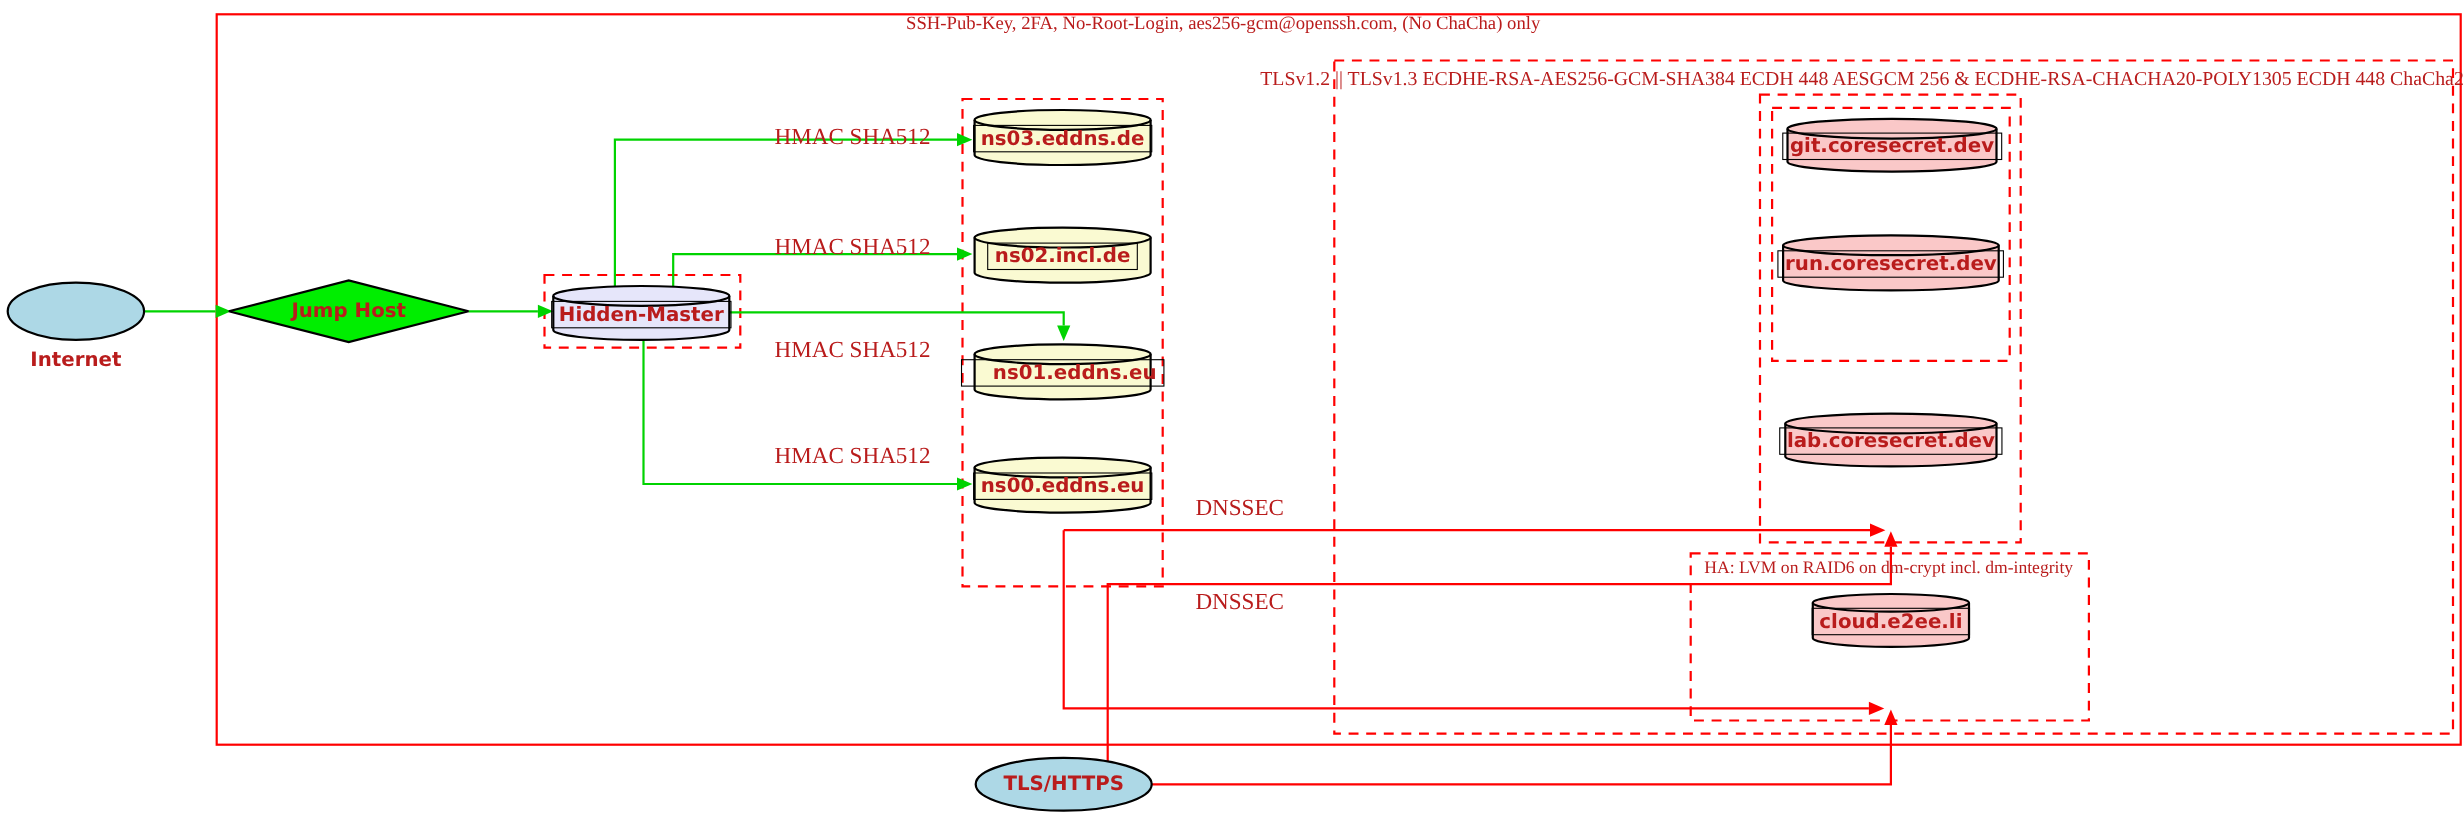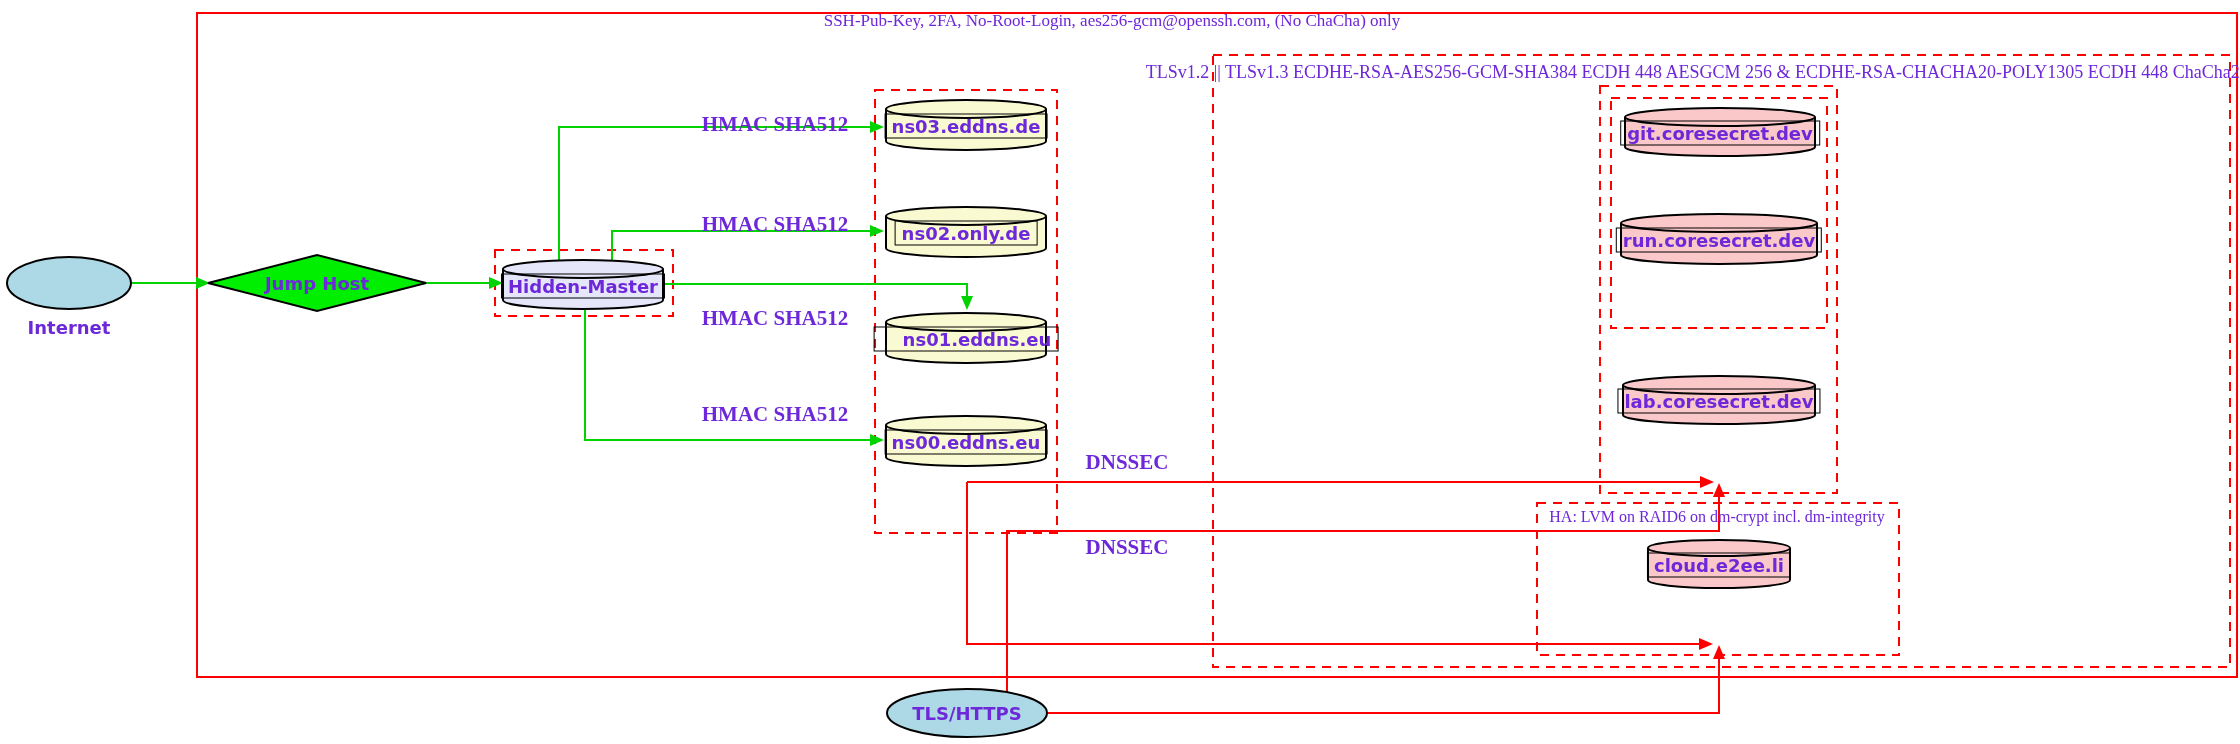--- a/index.html
+++ b/index.html
@@ -1,24 +1,24 @@
 <!DOCTYPE html>
 <html><head>
 <meta charset="utf-8">
 <style>
   html,body{margin:0;padding:0;background:#ffffff;}
   #canvas{position:relative;width:2240px;height:744px;background:#ffffff;overflow:hidden;
           font-family:"DejaVu Sans",sans-serif;}
   #edges{position:absolute;left:0;top:0;width:2240px;height:744px;}
-  .lbl{position:absolute;transform:translate(-50%,-50%);white-space:nowrap;color:#6d28d9;}
+  .lbl{position:absolute;transform:translate(-50%,-50%);white-space:nowrap;color:#b91c1c;}
   .node-lbl{font-family:"DejaVu Sans",sans-serif;font-size:18px;font-weight:bold;}
   .boxed{border:1px solid #000;padding:1px 6px;background:transparent;}
   .serif-lbl{font-family:"Liberation Serif",serif;}
   .cluster-lbl{font-size:17px;}
-  .edge-lbl{font-size:21px;font-weight:bold;}
+  .edge-lbl{font-size:21px;}
 </style>
 </head>
 <body>
 
 <div id="canvas">
 
   <svg id="edges" width="2240" height="744" viewBox="0 0 2240 744" xmlns="http://www.w3.org/2000/svg">
 
     <rect x="197" y="13" width="2040" height="664" fill="none" stroke="#ff0000" stroke-width="2"></rect>
     <rect x="1213" y="55" width="1017" height="612" fill="none" stroke="#ff0000" stroke-width="2" stroke-dasharray="9 7"></rect>
@@ -123,21 +123,21 @@
   <div class="lbl serif-lbl edge-lbl" style="left:775px;top:224px;">HMAC SHA512</div>
   <div class="lbl serif-lbl edge-lbl" style="left:775px;top:318px;">HMAC SHA512</div>
   <div class="lbl serif-lbl edge-lbl" style="left:775px;top:414px;">HMAC SHA512</div>
   <div class="lbl serif-lbl edge-lbl" style="left:1127px;top:462px;">DNSSEC</div>
   <div class="lbl serif-lbl edge-lbl" style="left:1127px;top:547px;">DNSSEC</div>
 
   <div class="lbl node-lbl" style="left:69px;top:283px;margin-top:44px;">Internet</div>
   <div class="lbl node-lbl" style="left:317px;top:283px;">Jump Host</div>
   <div class="lbl node-lbl boxed" style="left:583px;top:286px;">Hidden-Master</div>
   <div class="lbl node-lbl boxed" style="left:966px;top:126px;">ns03.eddns.de</div>
-  <div class="lbl node-lbl boxed" style="left:966px;top:233px;">ns02.only.de</div>
+  <div class="lbl node-lbl boxed" style="left:966px;top:233px;">ns02.incl.de</div>
   <div class="lbl node-lbl boxed" style="left:966px;top:339px;padding-left:28px;">ns01.eddns.eu</div>
   <div class="lbl node-lbl boxed" style="left:966px;top:442px;">ns00.eddns.eu</div>
   <div class="lbl node-lbl boxed" style="left:1720px;top:133px;">git.coresecret.dev</div>
   <div class="lbl node-lbl boxed" style="left:1719px;top:240px;">run.coresecret.dev</div>
   <div class="lbl node-lbl boxed" style="left:1719px;top:401px;">lab.coresecret.dev</div>
   <div class="lbl node-lbl boxed" style="left:1719px;top:565px;">cloud.e2ee.li</div>
   <div class="lbl node-lbl" style="left:967px;top:713px;">TLS/HTTPS</div>
 
 </div>
 

